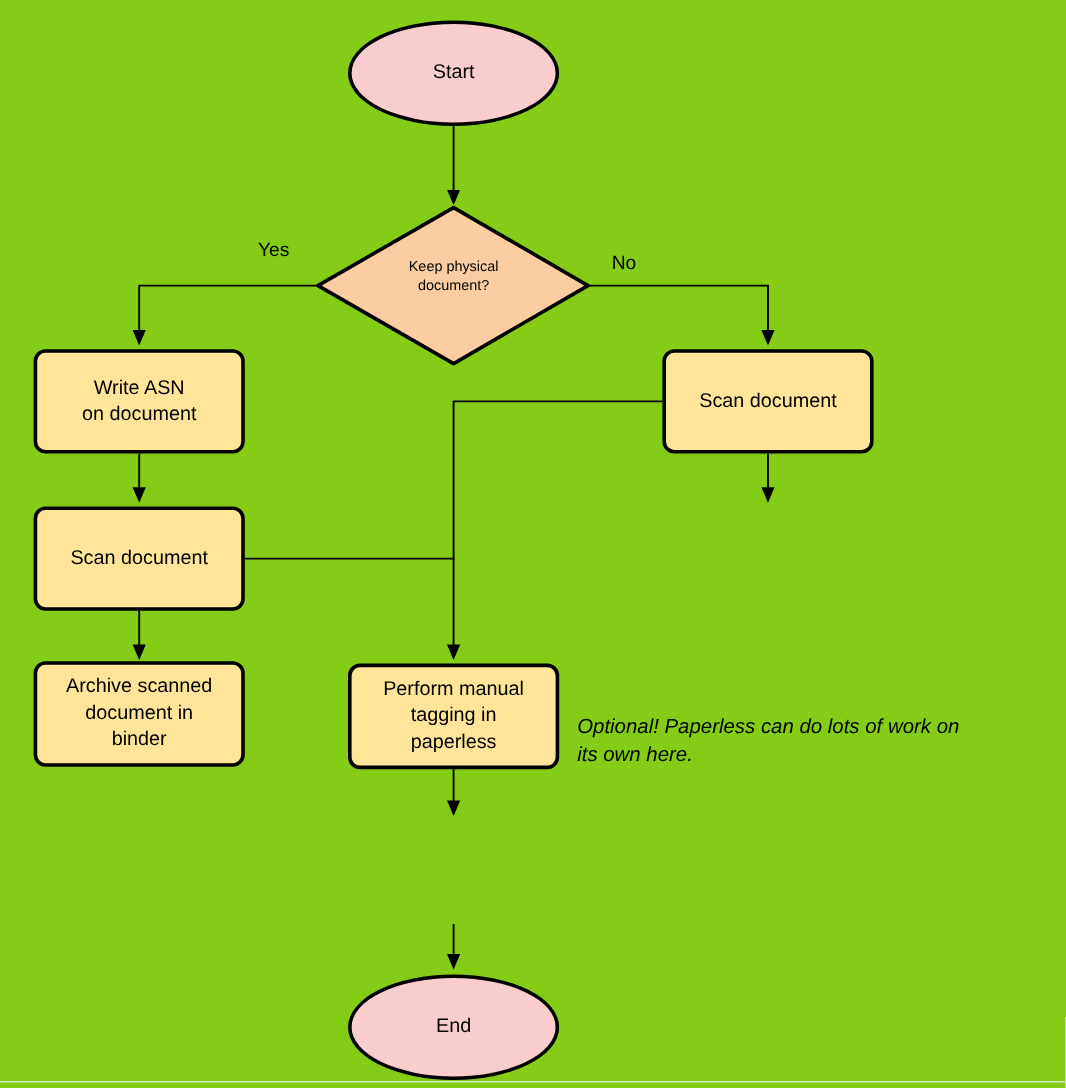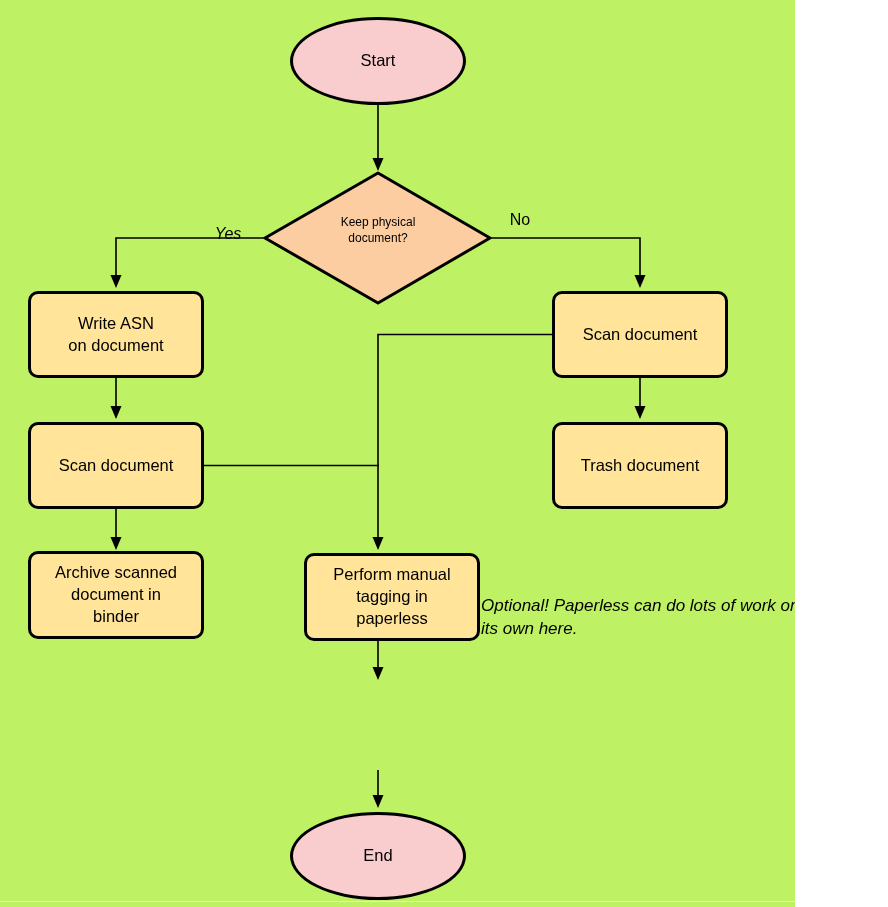--- a/index.html
+++ b/index.html
@@ -2,23 +2,23 @@
 <html style="--terminal-fill: #f9cdce; --decision-fill: #fccda0; --process-fill: #ffe499; --stroke: #000000; --bottom-rule: #ececec;"><head>
 <meta charset="utf-8">
 <style>
   html, body {
     margin: 0;
     padding: 0;
     background: #ffffff;
   }
   #canvas {
     position: relative;
-    width: 795px;
+    width: 888px;
     height: 907px;
-    background: #bef264;
+    background: #84cc16;
     font-family: "Liberation Sans", "DejaVu Sans", sans-serif;
     color: #000000;
     overflow: hidden;
   }
   #edges {
     position: absolute;
     left: 0;
     top: 0;
     width: 888px;
     height: 907px;
@@ -115,48 +115,45 @@
     <polygon class="decision-shape" points="378,173 490,238 378,303 265,238"></polygon>
   </svg>
 
   <div class="node terminal" style="left:290px; top:17px; width:176px; height:88px;">
     <span class="node-label">Start</span>
   </div>
 
   <div class="decision-label" style="left:298px; top:215px; width:160px;">Keep physical
 document?</div>
 
-  <div class="edge-label" style="left:205px; top:225px; width:46px;font-style:italic;">Yes</div>
+  <div class="edge-label" style="left:205px; top:200px; width:46px;">Yes</div>
 
   <div class="edge-label" style="left:500px; top:211px; width:40px;">No</div>
 
   <div class="node process" style="left:28px; top:291px; width:176px; height:87px;">
     <span class="node-label">Write ASN
 on document</span>
   </div>
 
   <div class="node process" style="left:552px; top:291px; width:176px; height:87px;">
     <span class="node-label">Scan document</span>
   </div>
 
   <div class="node process" style="left:28px; top:422px; width:176px; height:87px;">
     <span class="node-label">Scan document</span>
   </div>
 
-  <div class="node process" style="left:552px; top:422px; width:176px; height:87px;">
-    <span class="node-label">Trash document</span>
-  </div>
 
   <div class="node process" style="left:28px; top:551px; width:176px; height:88px;">
     <span class="node-label">Archive scanned
 document in
 binder</span>
   </div>
 
-  <div class="node process" style="left:304px; top:553px; width:176px; height:88px;">
+  <div class="node process" style="left:290px; top:553px; width:176px; height:88px;">
     <span class="node-label">Perform manual
 tagging in
 paperless</span>
   </div>
 
   <div class="note" style="left:481px; top:594px; width:420px;">Optional! Paperless can do lots of work on
 its own here.</div>
 
 
   <div class="node terminal" style="left:290px; top:812px; width:176px; height:88px;">

